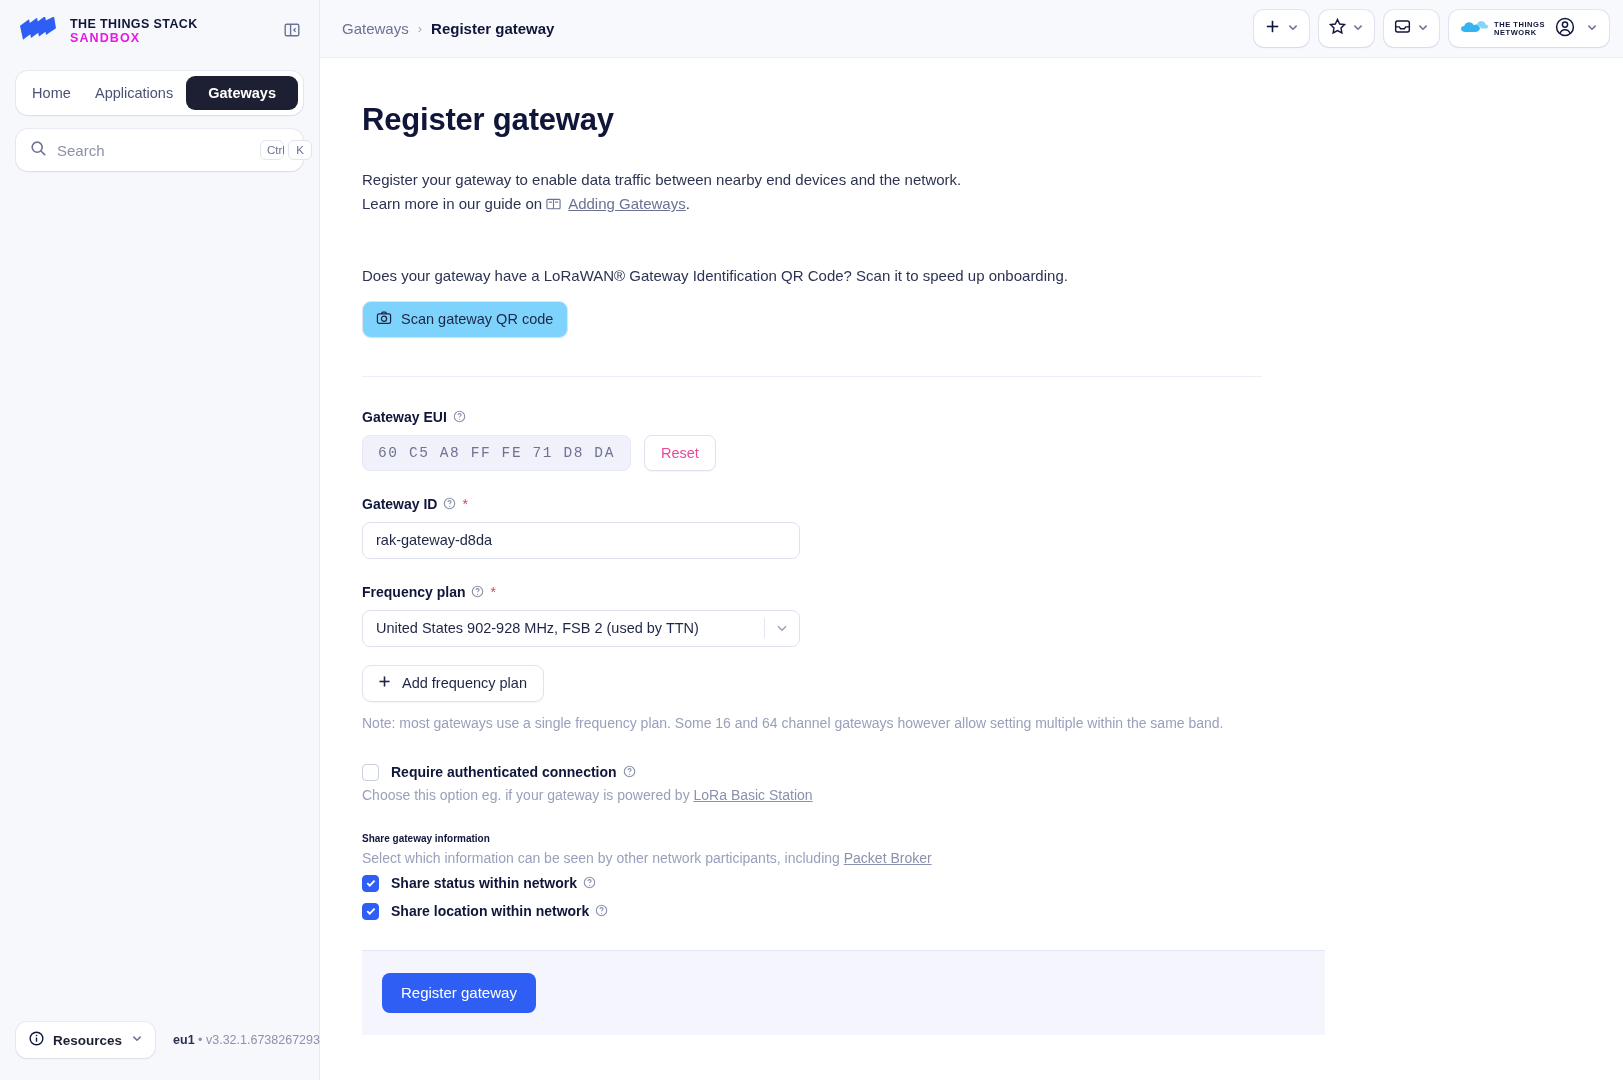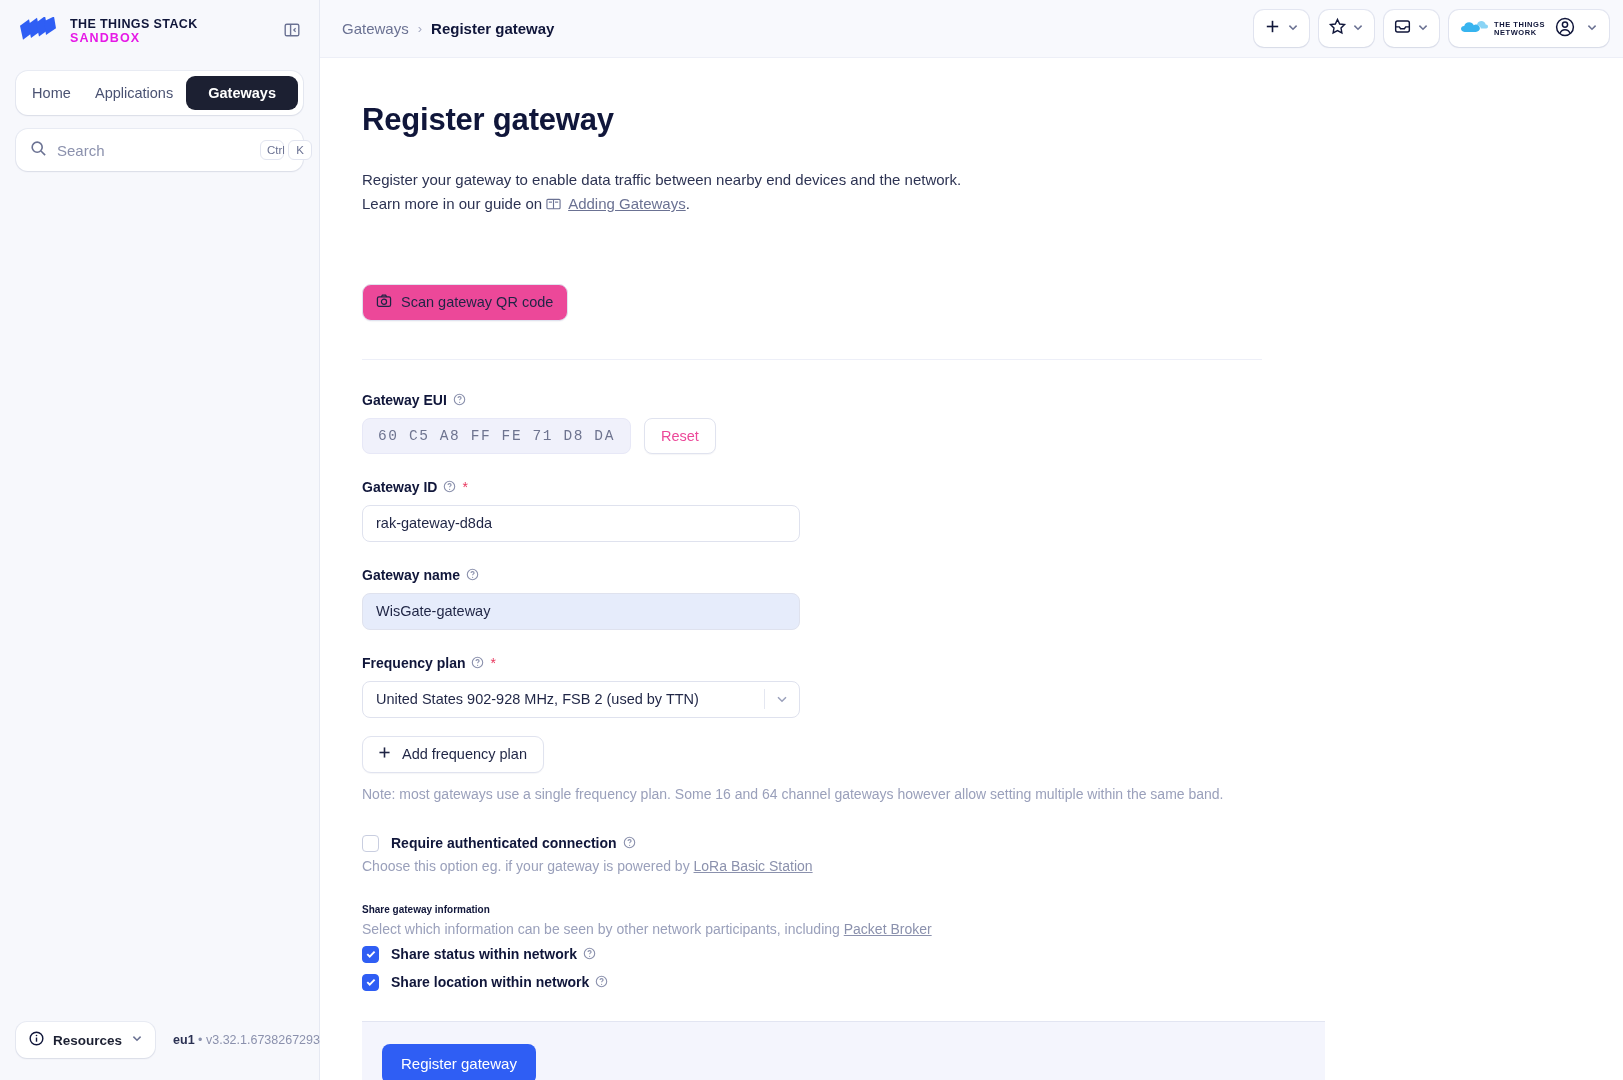--- a/index.html
+++ b/index.html
@@ -79,21 +79,21 @@
   .page-inner { padding: 44px 0 0 42px; }
   h1.page-title { font-size: 31px; color: #10163a; letter-spacing: -.2px; font-weight: bold; }
   .intro { margin-top: 30px; font-size: 15px; color: #2d3353; line-height: 1.62; }
   .intro .row2 { display: flex; align-items: flex-end; gap: 0; }
   .link { color: #6b7293; text-decoration: underline; cursor: pointer; }
   .book-icon { margin: 0 7px 0 4px; position: relative; top: 2px; }
 
   .qr-block { margin-top: 50px; }
   .qr-text { font-size: 15px; color: #2d3353; }
   .btn-outline { margin-top: 17px; display: inline-flex; align-items: center; gap: 9px;
-                 background: #ec4899; border: 1px solid #e0e3ef; border-radius: 9px;
+                 background: #7dd3fc; border: 1px solid #e0e3ef; border-radius: 9px;
                  height: 37px; padding: 0 14px 0 13px; font-size: 14.5px; color: #1f2545;
                  cursor: pointer; box-shadow: 0 1px 1px rgba(24,32,75,.04); font-family: inherit;}
 
   .divider { height: 1px; background: #edeff8; width: 900px; margin: 38px 0 0 0; }
 
   .field { margin-top: 0; }
   .label-row { display: flex; align-items: center; gap: 2px; margin-bottom: 9px; }
   .label { font-size: 14px; font-weight: bold; color: #10163a; }
   .req { color: #e8365d; font-size: 14px; margin-left: 4px; }
   .help-icon { margin-left: 4px; position: relative; top: 1px; cursor: pointer; }
@@ -316,20 +316,21 @@
                 <line x1="3" y1="5" x2="6.4" y2="5"></line>
                   <line x1="9.6" y1="5" x2="13" y2="5"></line>
               </svg>
             </span>
             <span class="link">Adding Gateways</span>
             <span>.</span>
           </div>
         </div>
 
         <div class="qr-block">
+          <div class="qr-text">Does your gateway have a LoRaWAN® Gateway Identification QR Code? Scan it to speed up onboarding.</div>
           <button class="btn-outline">
             <span>
               <svg width="16" height="16" viewBox="0 0 18 18" fill="none" stroke="#1f2545" stroke-width="1.4">
                 <rect x="1.6" y="4.4" width="14.8" height="10.6" rx="1.8"></rect>
                 <path d="M6 4.4 L7.2 2.4 H10.8 L12 4.4"></path>
                 <circle cx="9" cy="9.8" r="2.9"></circle>
               </svg>
             </span>
             <span>Scan gateway QR code</span>
           </button>
@@ -362,33 +363,20 @@
                 <circle cx="7" cy="7" r="5.6"></circle>
                 <path d="M5.4 5.4 C5.4 4.4 6.2 3.9 7.1 3.9 C8 3.9 8.7 4.5 8.7 5.3 C8.7 6.3 7.1 6.4 7.1 7.9"></path>
                 <circle cx="7.1" cy="10" r=".7" fill="#8b91ad" stroke="none"></circle>
               </svg>
             </span>
             <span class="req">*</span>
           </div>
           <input class="text-input" value="rak-gateway-d8da" style="">
         </div>
 
-        <div class="field" style="margin-top:24px;">
-          <div class="label-row">
-            <span class="label">Gateway name</span>
-            <span class="help-icon">
-              <svg width="13" height="13" viewBox="0 0 14 14" fill="none" stroke="#8b91ad" stroke-width="1.2">
-                <circle cx="7" cy="7" r="5.6"></circle>
-                <path d="M5.4 5.4 C5.4 4.4 6.2 3.9 7.1 3.9 C8 3.9 8.7 4.5 8.7 5.3 C8.7 6.3 7.1 6.4 7.1 7.9"></path>
-                <circle cx="7.1" cy="10" r=".7" fill="#8b91ad" stroke="none"></circle>
-              </svg>
-            </span>
-          </div>
-          <input class="text-input filled" value="WisGate-gateway" style="">
-        </div>
 
         <div class="field" style="margin-top:24px;">
           <div class="label-row">
             <span class="label">Frequency plan</span>
             <span class="help-icon">
               <svg width="13" height="13" viewBox="0 0 14 14" fill="none" stroke="#8b91ad" stroke-width="1.2">
                 <circle cx="7" cy="7" r="5.6"></circle>
                 <path d="M5.4 5.4 C5.4 4.4 6.2 3.9 7.1 3.9 C8 3.9 8.7 4.5 8.7 5.3 C8.7 6.3 7.1 6.4 7.1 7.9"></path>
                 <circle cx="7.1" cy="10" r=".7" fill="#8b91ad" stroke="none"></circle>
               </svg>

